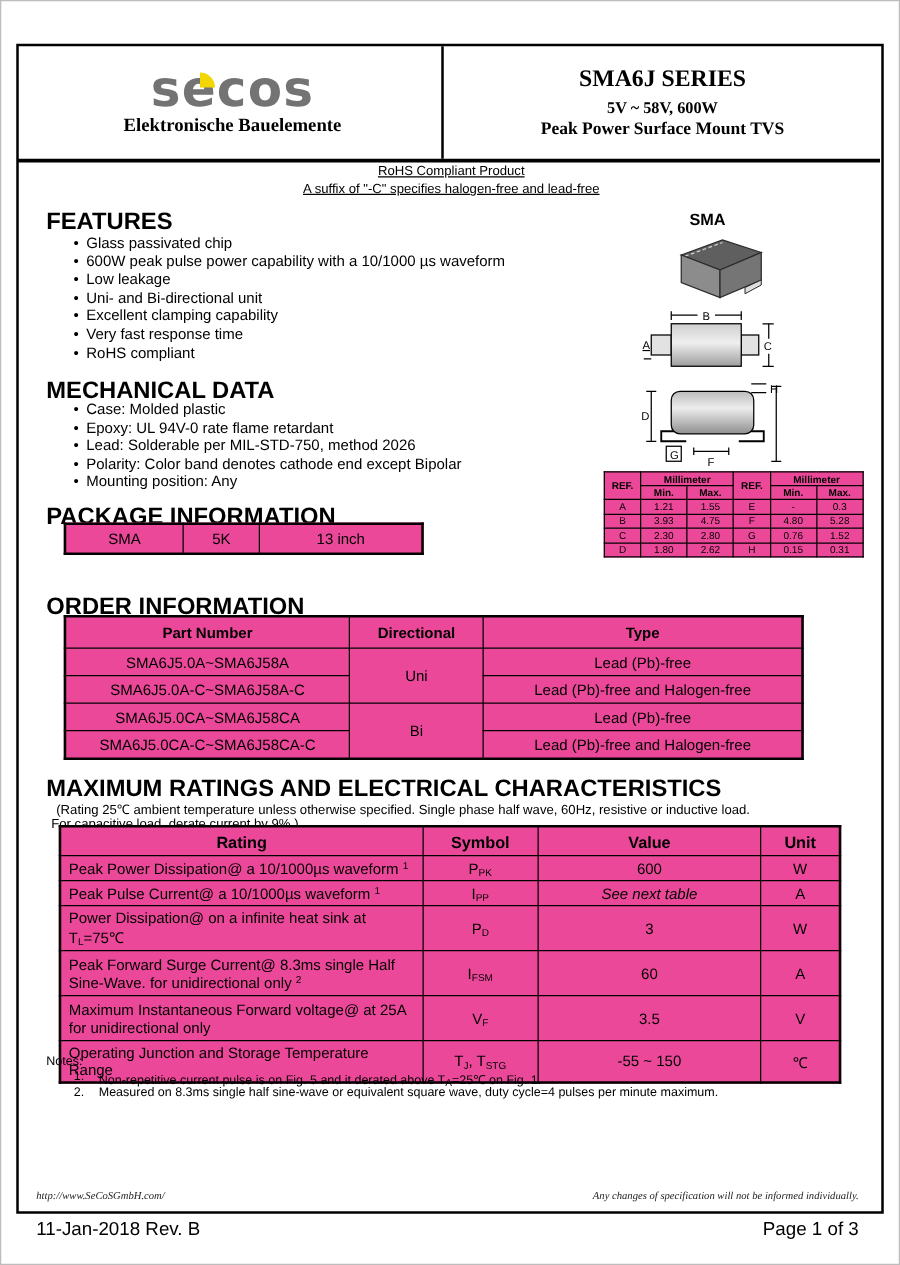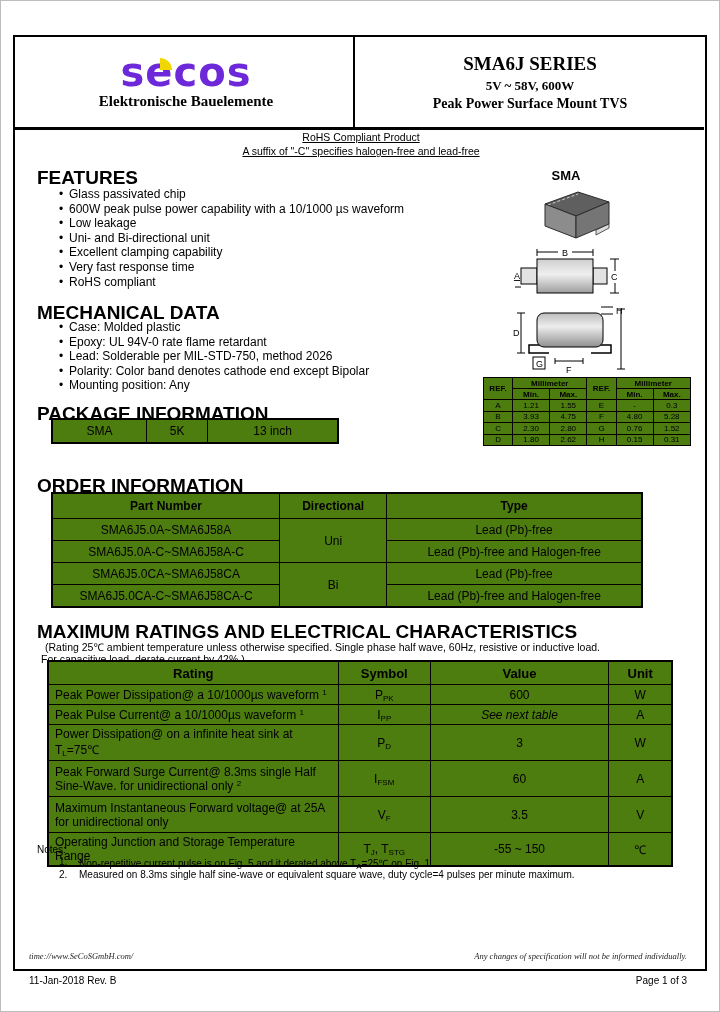--- a/index.html
+++ b/index.html
@@ -7,21 +7,21 @@
         font-family:"Liberation Sans",sans-serif;color:#000;overflow:hidden;
         border:1px solid #bdbdbd;box-sizing:border-box;}
 
   
   .main-border{position:absolute;left:12px;top:34px;width:690px;height:932px;border:2px solid #000;}
   .hdr-divider{position:absolute;left:352px;top:36px;width:2px;height:90px;background:#000;}
   .hdr-rule{position:absolute;left:13px;top:126px;width:690px;height:3px;background:#000;}
 
   
   .logo{position:absolute;left:70px;top:50px;width:230px;text-align:center;}
-  .logo-word{font-size:40px;font-weight:900;color:#6d28d9;line-height:42px;
+  .logo-word{font-size:40px;font-weight:900;color:#737373;line-height:42px;
              font-family:"DejaVu Sans",sans-serif;letter-spacing:1px;}
   .logo-e{position:relative;display:inline-block;}
   .logo-wedge{position:absolute;right:1px;top:7px;width:12px;height:12px;
               background:#f2d600;border-radius:0 100% 0 0;}
   .logo-sub{font-size:15px;font-weight:bold;font-family:"Liberation Serif",serif;margin-top:0px;}
 
   
   .title-block{position:absolute;left:356px;top:52px;width:346px;text-align:center;
                font-family:"Liberation Serif",serif;font-weight:bold;}
   .title-main{font-size:19px;}
@@ -30,21 +30,21 @@
 
   .rohs{position:absolute;left:0;width:720px;text-align:center;font-size:10.5px;text-decoration:underline;}
 
   .section-h{position:absolute;font-size:19px;font-weight:bold;text-align:center;}
 
   .bullets{position:absolute;font-size:12px;line-height:14.6px;}
   .bullet-row{display:flex;}
   .bullet-row::before{content:"\2022";width:16px;text-align:center;flex:0 0 16px;}
 
   
-  table{border-collapse:collapse;position:absolute;background:#4d7c0f;}
+  table{border-collapse:collapse;position:absolute;background:#ec4899;}
   td,th{border:1px solid #000;padding:0 3px;}
   .pkg-table,.order-table{font-size:12px;text-align:center;border:2px solid #000;}
   .pkg-table{left:50px;top:417px;width:288px;}
   .pkg-table th,.pkg-table td{height:22px;}
   .order-table{left:50px;top:491px;width:592px;}
   .order-table th{height:24px;}
   .order-table td{height:21px;}
 
   .ratings-table{left:46px;top:659px;width:626px;font-size:12px;border:2px solid #000;padding-left:44px;}
   .ratings-table th{height:22px;font-size:13px;}
@@ -63,21 +63,21 @@
   .subtitle-line{position:absolute;font-size:10.5px;}
   .note-line{position:absolute;font-size:10px;display:flex;}
   .note-num{flex:0 0 20px;}
 
   .sma-label{position:absolute;left:510px;top:167px;width:110px;text-align:center;
              font-weight:bold;font-size:13px;}
   .svgbox{position:absolute;}
 
   .foot-small{position:absolute;font-size:8.5px;font-style:italic;
               font-family:"Liberation Serif",serif;color:#222;}
-  .foot-line{position:absolute;font-size:10px;}
+  .foot-line{position:absolute;font-size:15px;}
 </style>
 </head>
 <body>
 
 <div class="page">
 
   <div class="main-border"></div>
   <div class="hdr-divider"></div>
   <div class="hdr-rule"></div>
 
@@ -287,21 +287,21 @@
     </tr>
     <tr>
       <td>SMA6J5.0CA-C~SMA6J58CA-C</td>
       <td>Lead (Pb)-free and Halogen-free</td>
     </tr>
   </tbody>
     </table>
 
   <div class="section-h" style="left:36px;top:620px">MAXIMUM RATINGS AND ELECTRICAL CHARACTERISTICS</div>
   <div class="subtitle-line" style="left:44px;top:639px">(Rating 25℃ ambient temperature unless otherwise specified. Single phase half wave, 60Hz, resistive or inductive load.</div>
-  <div class="subtitle-line" style="left:40px;top:652px">For capacitive load, derate current by 42%.)</div>
+  <div class="subtitle-line" style="left:40px;top:652px">For capacitive load, derate current by 9%.)</div>
 
   <table class="ratings-table">
     <tbody>
         <tr>
       <th style="width:298px">Rating</th>
       <th style="width:88px">Symbol</th>
       <th style="width:182px">Value</th>
       <th style="width:58px">Unit</th>
     </tr>
     <tr class="h20">
@@ -346,18 +346,18 @@
   <div class="subtitle-line" style="left:36px;top:843px;font-size:10px">Notes:</div>
   <div class="note-line" style="left:58px;top:855px;width:620px">
     <span class="note-num">1.</span>
     <span><span>Non-repetitive current pulse is on Fig. 5 and it derated above T</span><sub>A</sub><span>=25℃ on Fig. 1.</span></span>
   </div>
   <div class="note-line" style="left:58px;top:868px;width:620px">
     <span class="note-num">2.</span>
     <span>Measured on 8.3ms single half sine-wave or equivalent square wave, duty cycle=4 pulses per minute maximum.</span>
   </div>
 
-  <div class="foot-small" style="left:28px;top:950px">time://www.SeCoSGmbH.com/</div>
+  <div class="foot-small" style="left:28px;top:950px">http://www.SeCoSGmbH.com/</div>
   <div class="foot-small" style="right:32px;top:950px;text-align:right">Any changes of specification will not be informed individually.</div>
   <div class="foot-line" style="left:28px;top:974px">11-Jan-2018 Rev. B</div>
   <div class="foot-line" style="right:32px;top:974px;position:absolute">Page 1 of 3</div>
 
 </div>
 
 </body></html>

